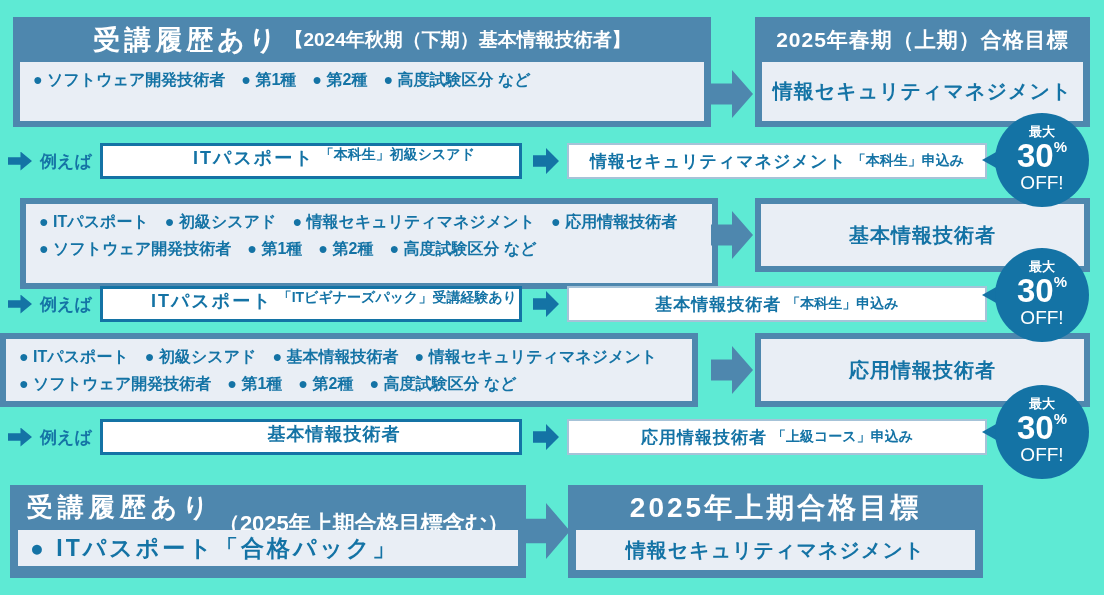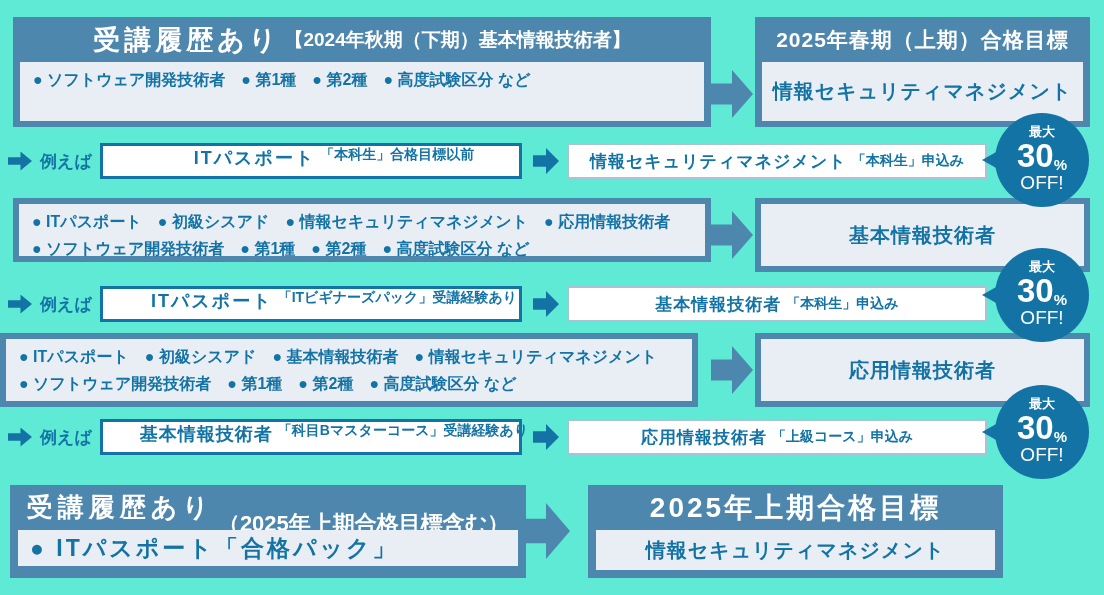--- a/index.html
+++ b/index.html
@@ -33,21 +33,21 @@
   .to-box   { position: absolute; background: #fff; border: 2px solid #a6c3d8;
               display: flex; align-items: center; justify-content: center; gap: 5px; white-space: nowrap; }
   .course   { font-size: 18px; font-weight: bold; color: #1473a5; letter-spacing: 2px; }
   .course-sm{ font-size: 17px; font-weight: bold; color: #1473a5; letter-spacing: 1px; }
   .detail   { font-size: 14px; font-weight: 600; color: #1473a5; }
 
   .badge { position: absolute; width: 94px; height: 94px; border-radius: 50%; background: #1473a5;
            color: #fff; display: flex; flex-direction: column; align-items: center; justify-content: center;
            z-index: 3; }
   .bt { font-size: 13px; font-weight: bold; line-height: 1.1; }
-  .bv { font-size: 33px; font-weight: bold; line-height: 1; display: flex; align-items: flex-end; }
+  .bv { font-size: 33px; font-weight: bold; line-height: 1; display: flex; align-items: flex-start; }
   .bu { font-size: 15px; font-weight: bold; }
   .bb { font-size: 19px; font-weight: normal; line-height: 1.2; }
   .badge-tail { position: absolute; width: 0; height: 0; z-index: 2;
            border-top: 9px solid transparent; border-bottom: 9px solid transparent;
            border-right: 16px solid #1473a5; }
 
   .hdr-foot-main { font-size: 26px; letter-spacing: 5px; }
   .hdr-foot-sub  { font-size: 22px; margin-top: 32px; }
   .foot-item { display: flex; align-items: center; padding-left: 12px; color: #1473a5;
                font-weight: bold; font-size: 23px; letter-spacing: 3px; white-space: nowrap; }
@@ -72,38 +72,38 @@
     <div class="hdr hdr-goal">2025年春期（上期）合格目標</div>
     <div class="inner center goal-name">情報セキュリティマネジメント</div>
   </div>
 
   <div class="ex-label" style="left:8px;top:143px;height:36px">
     <span class="inline-arrow"></span>
     <span>例えば</span>
   </div>
   <div class="from-box" style="left:100px;top:143px;width:422px;height:36px">
     <span class="course">ITパスポート</span>
-    <span class="detail">「本科生」合格目標以前</span>
+    <span class="detail">「本科生」初級シスアド</span>
   </div>
   <div class="arrow deep-arrow" style="left:533px;top:148px;width:26px;height:26px"></div>
   <div class="to-box" style="left:567px;top:143px;width:420px;height:36px">
     <span class="course-sm">情報セキュリティマネジメント</span>
     <span class="detail">「本科生」申込み</span>
   </div>
   <div class="badge-tail" style="left:982px;top:151px"></div>
   <div class="badge" style="left:995px;top:113px">
     <div class="bt">最大</div>
     <div class="bv">
         <span>30</span>
         <span class="bu">%</span>
       </div>
     <div class="bb">OFF!</div>
   </div>
 
-  <div class="bordered listtext" style="left:13px;top:198px;width:698px;height:64px">
+  <div class="bordered listtext" style="left:20px;top:198px;width:698px;height:91px">
     <div>● ITパスポート　● 初級シスアド　● 情報セキュリティマネジメント　● 応用情報技術者</div>
     <div>● ソフトウェア開発技術者　● 第1種　● 第2種　● 高度試験区分 など</div>
   </div>
   <div class="arrow steel-arrow" style="left:711px;top:211px;width:42px;height:48px"></div>
   <div class="bordered center goal-name" style="left:755px;top:198px;width:335px;height:74px">基本情報技術者</div>
 
   <div class="ex-label" style="left:8px;top:286px;height:36px">
     <span class="inline-arrow"></span>
     <span>例えば</span>
   </div>
@@ -132,21 +132,20 @@
   </div>
   <div class="arrow steel-arrow" style="left:711px;top:346px;width:42px;height:48px"></div>
   <div class="bordered center goal-name" style="left:755px;top:333px;width:335px;height:74px">応用情報技術者</div>
 
   <div class="ex-label" style="left:8px;top:419px;height:36px">
     <span class="inline-arrow"></span>
     <span>例えば</span>
   </div>
   <div class="from-box" style="left:100px;top:419px;width:422px;height:36px">
     <span class="course" style="letter-spacing:1px">基本情報技術者</span>
-    <span class="detail">「科目Bマスターコース」受講経験あり</span>
   </div>
   <div class="arrow deep-arrow" style="left:533px;top:424px;width:26px;height:26px"></div>
   <div class="to-box" style="left:567px;top:419px;width:420px;height:36px">
     <span class="course-sm">応用情報技術者</span>
     <span class="detail">「上級コース」申込み</span>
   </div>
   <div class="badge-tail" style="left:982px;top:423px"></div>
   <div class="badge" style="left:995px;top:385px">
     <div class="bt">最大</div>
     <div class="bv">
@@ -157,18 +156,18 @@
   </div>
 
   <div class="steel" style="left:10px;top:485px;width:516px;height:93px">
     <div class="hdr">
       <span class="hdr-foot-main">受講履歴あり</span>
       <span class="hdr-foot-sub">（2025年上期合格目標含む）</span>
     </div>
     <div class="inner foot-item" style="left:8px;right:8px;bottom:12px">● ITパスポート「合格パック」</div>
   </div>
   <div class="arrow steel-arrow" style="left:522px;top:503px;width:48px;height:56px"></div>
-  <div class="steel" style="left:588px;top:485px;width:415px;height:93px">
+  <div class="steel" style="left:568px;top:485px;width:415px;height:93px">
     <div class="hdr hdr-foot-goal">2025年上期合格目標</div>
     <div class="inner center goal-name" style="left:8px;right:8px;bottom:8px">情報セキュリティマネジメント</div>
   </div>
 
 </div>
 
 </body></html>

